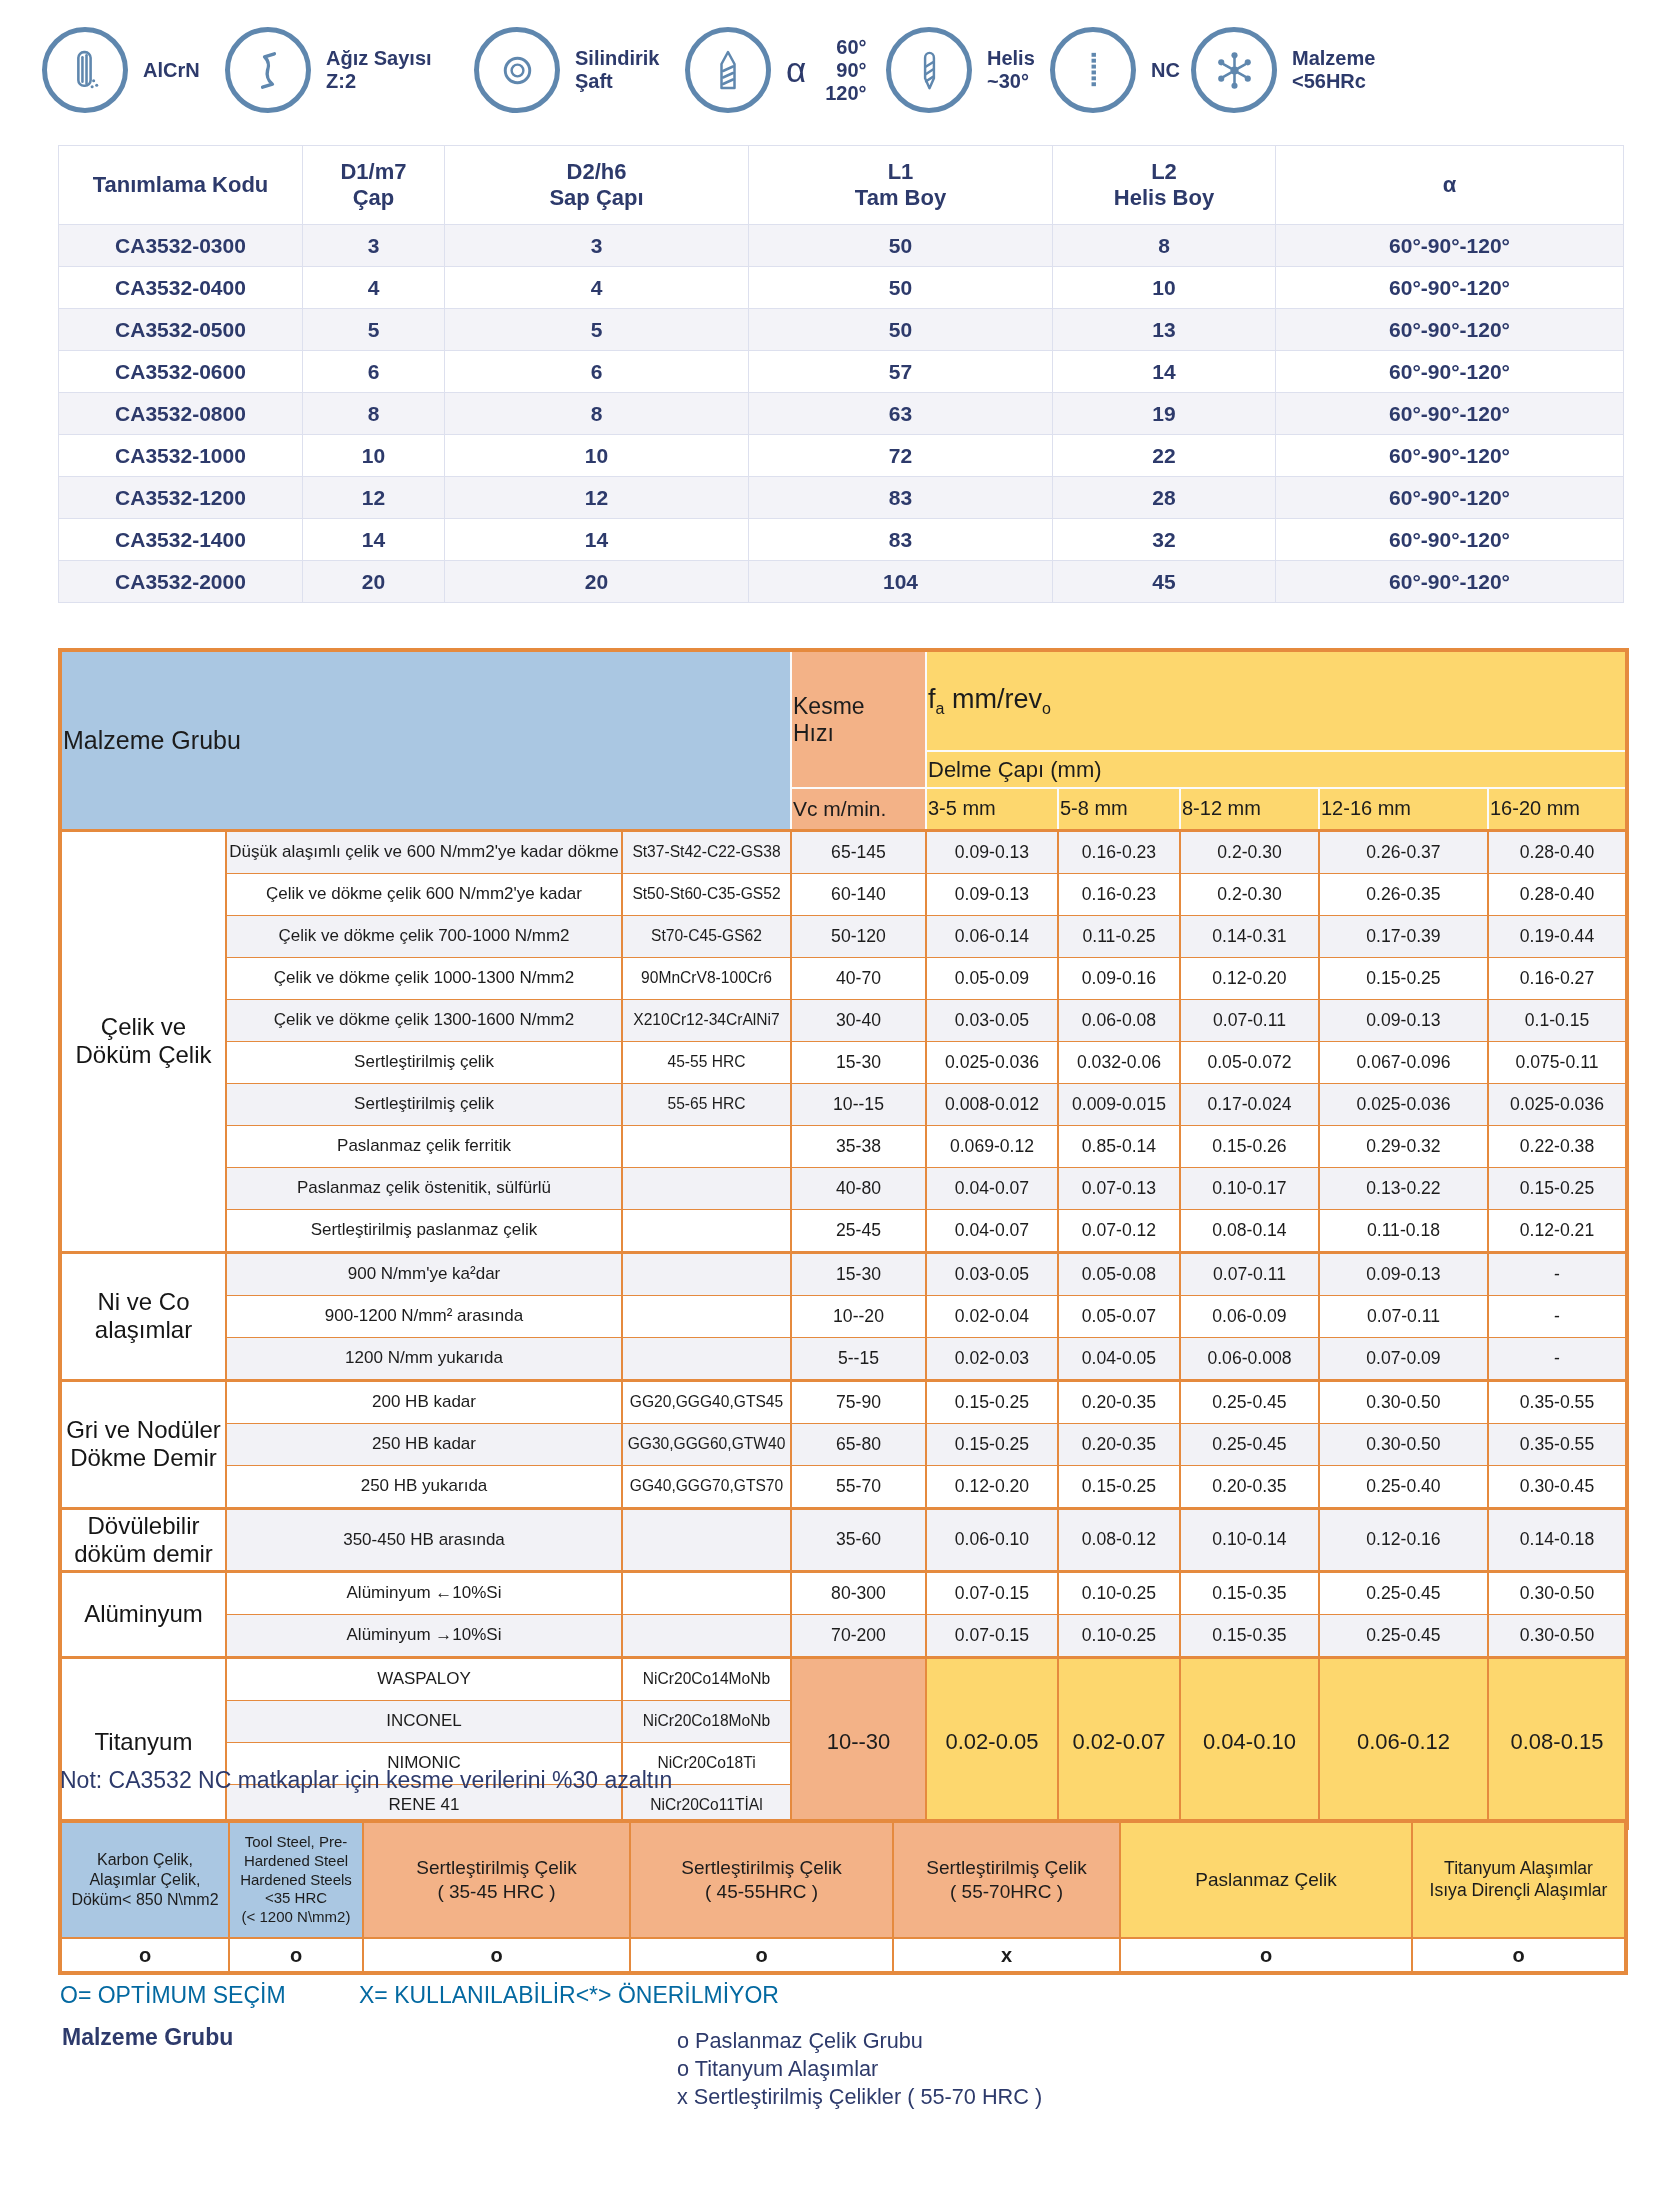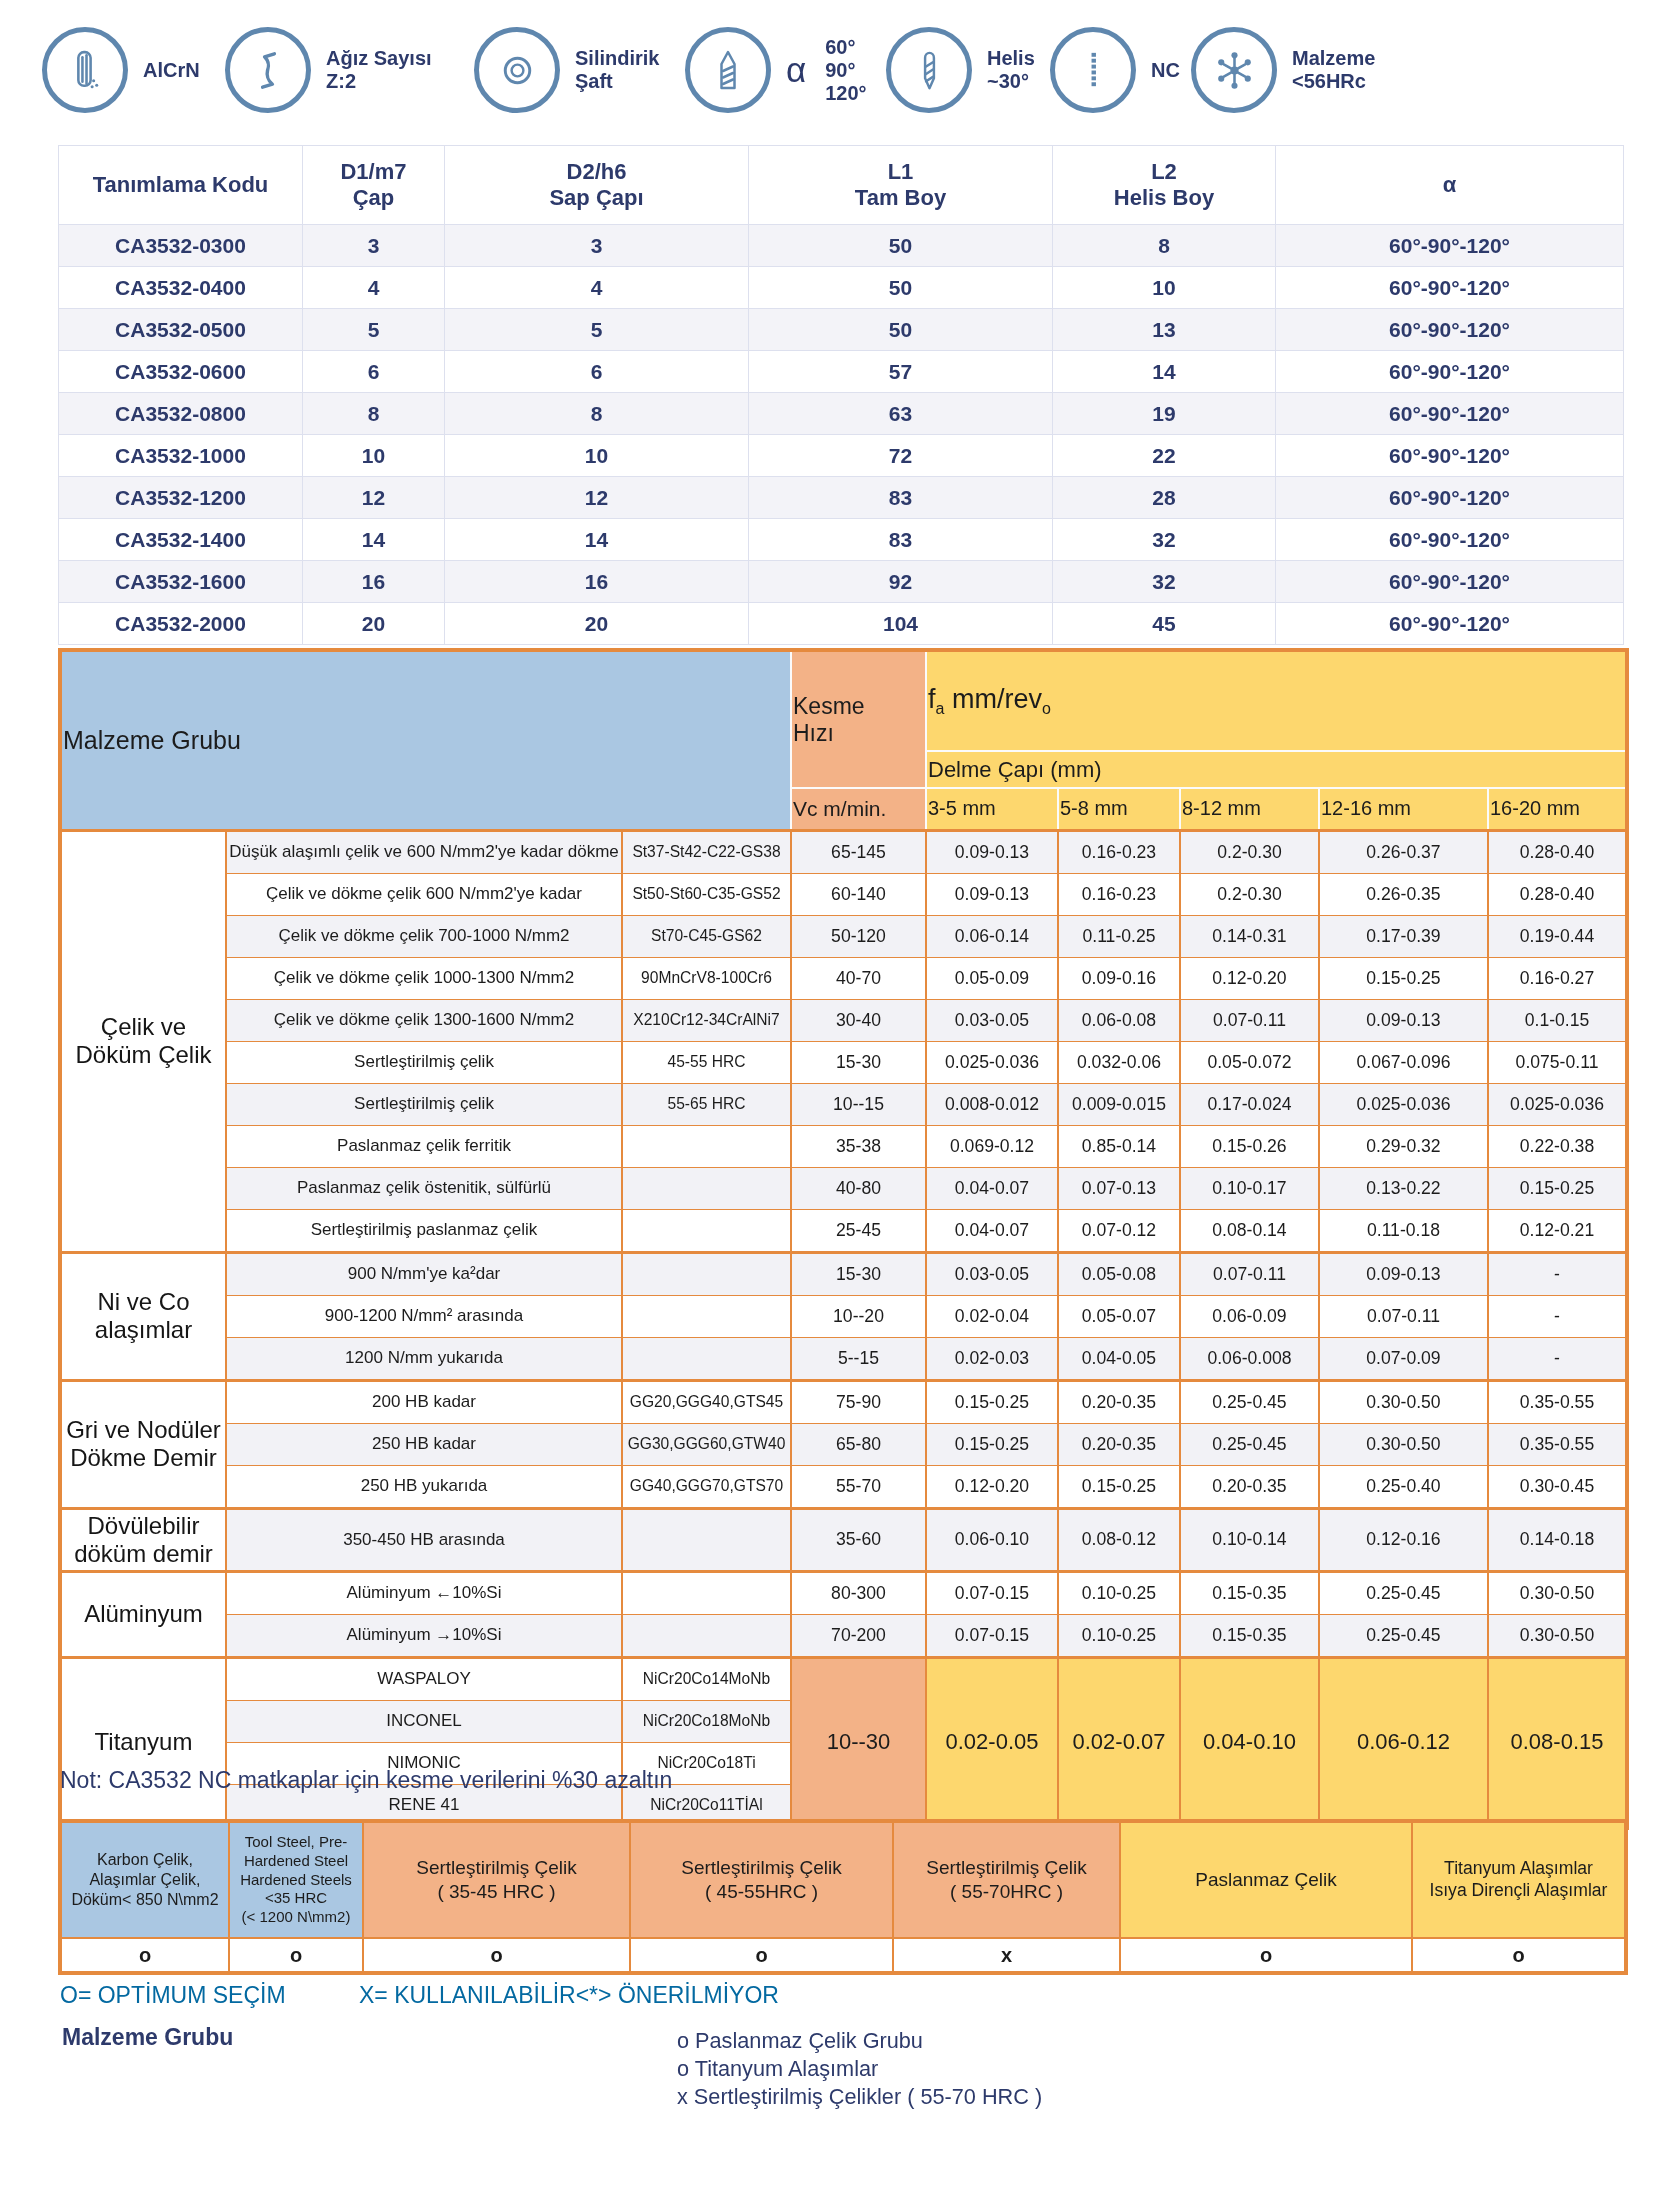--- a/index.html
+++ b/index.html
@@ -6,21 +6,21 @@
   .page{position:relative;width:1678px;height:2194px;background:#fff;overflow:hidden;
         font-family:"Liberation Sans",sans-serif;color:#2d3a6b;}
   .pre{white-space:pre-line;}
 
   
   .icon-item{position:absolute;top:28px;height:84px;display:flex;align-items:center;gap:15px;}
   .circle{width:76px;height:76px;border:5.4px solid #5f87ae;border-radius:50%;
           display:flex;align-items:center;justify-content:center;flex:0 0 auto;background:#fff;}
   .icon-label{font-size:20px;font-weight:700;color:#2d3a6b;line-height:1.15;}
   .alpha-glyph{font-size:35px;font-weight:500;color:#2d3a6b;margin-right:4px;}
-  .angles{text-align:left;}
+  .angles{text-align:right;}
 
   
   .dim-table{position:absolute;left:58px;top:145px;width:1566px;border-collapse:collapse;
              table-layout:fixed;}
   .dim-table th{height:76px;font-size:22px;font-weight:700;color:#2d3a6b;background:#fff;
                 border:1.4px solid #dde0ee;text-align:center;vertical-align:middle;}
   .dim-table td{height:39px;font-size:21px;font-weight:600;color:#2d3a6b;
                 border:1.4px solid #dde0ee;text-align:center;vertical-align:middle;background:#fff;}
   .dim-table tbody tr:nth-child(odd) td{background:#f3f3f8;}
   .alpha-head{font-size:31px;font-weight:400;}
@@ -258,28 +258,20 @@
           <td>12</td>
           <td>83</td>
           <td>28</td>
           <td>60°-90°-120°</td>
         </tr>
       <tr>
           <td>CA3532-1400</td>
           <td>14</td>
           <td>14</td>
           <td>83</td>
-          <td>32</td>
-          <td>60°-90°-120°</td>
-        </tr>
-      <tr>
-          <td>CA3532-1600</td>
-          <td>16</td>
-          <td>16</td>
-          <td>92</td>
           <td>32</td>
           <td>60°-90°-120°</td>
         </tr>
       <tr>
           <td>CA3532-2000</td>
           <td>20</td>
           <td>20</td>
           <td>104</td>
           <td>45</td>
           <td>60°-90°-120°</td>

